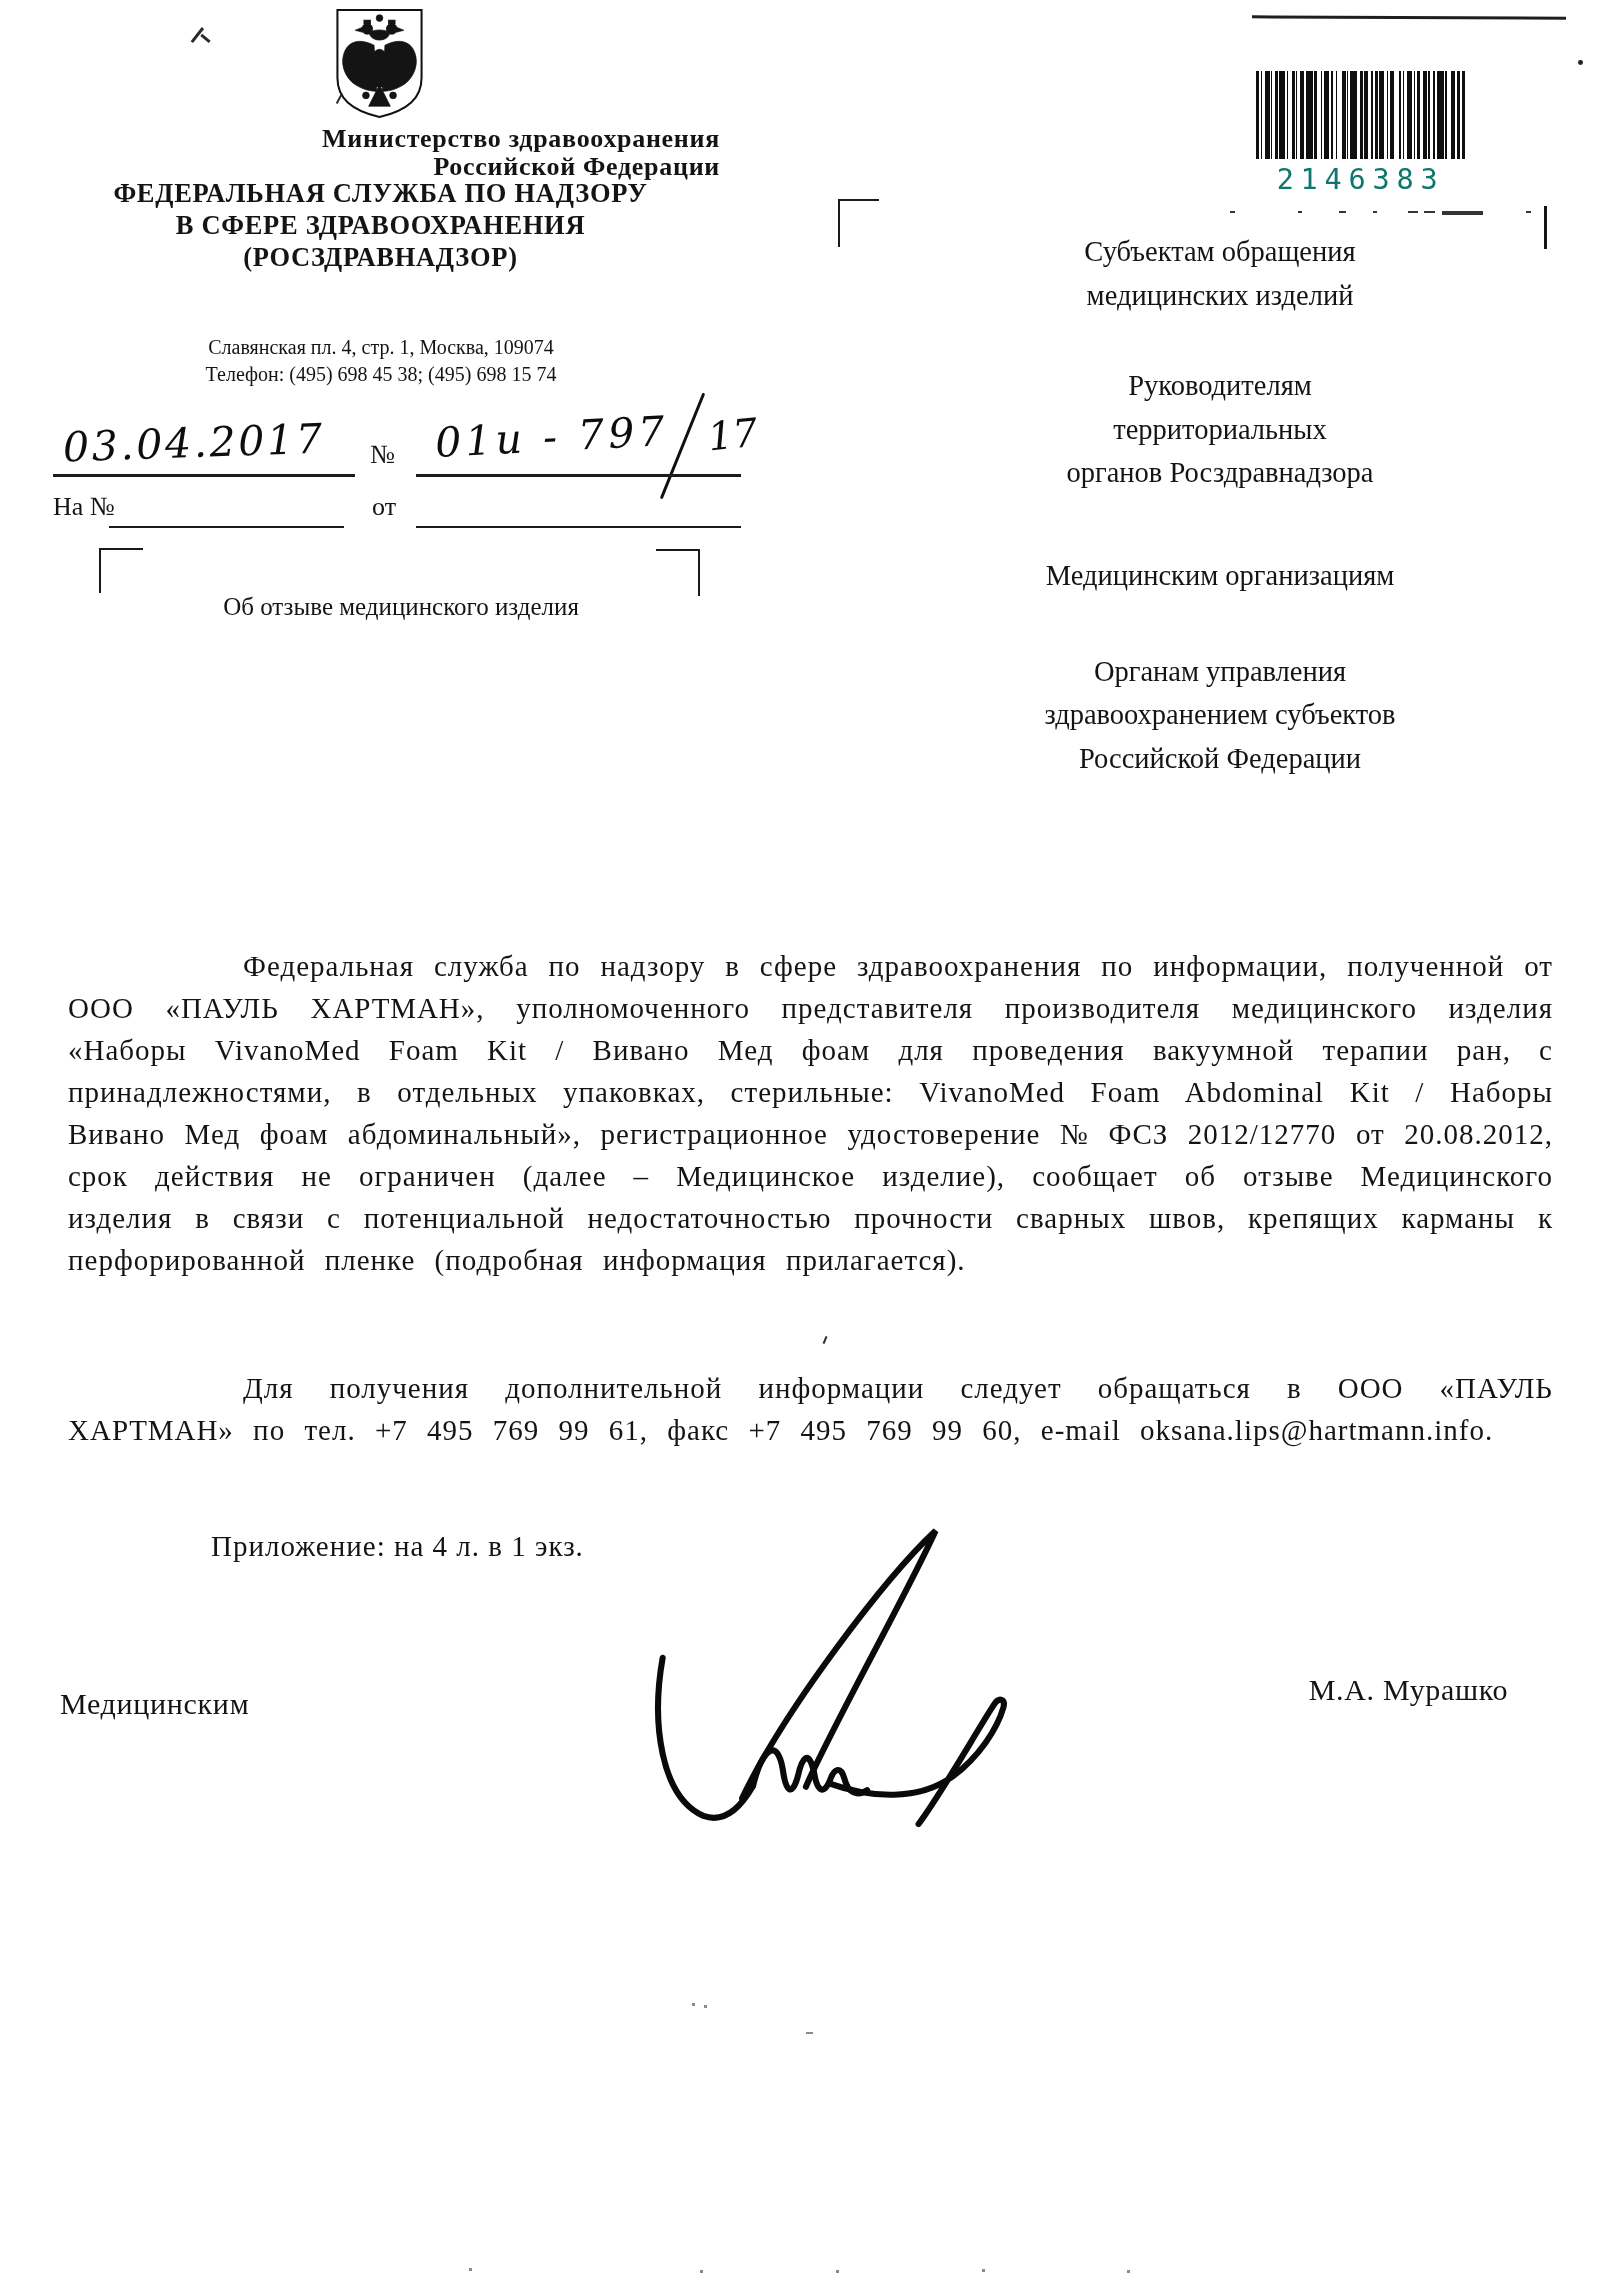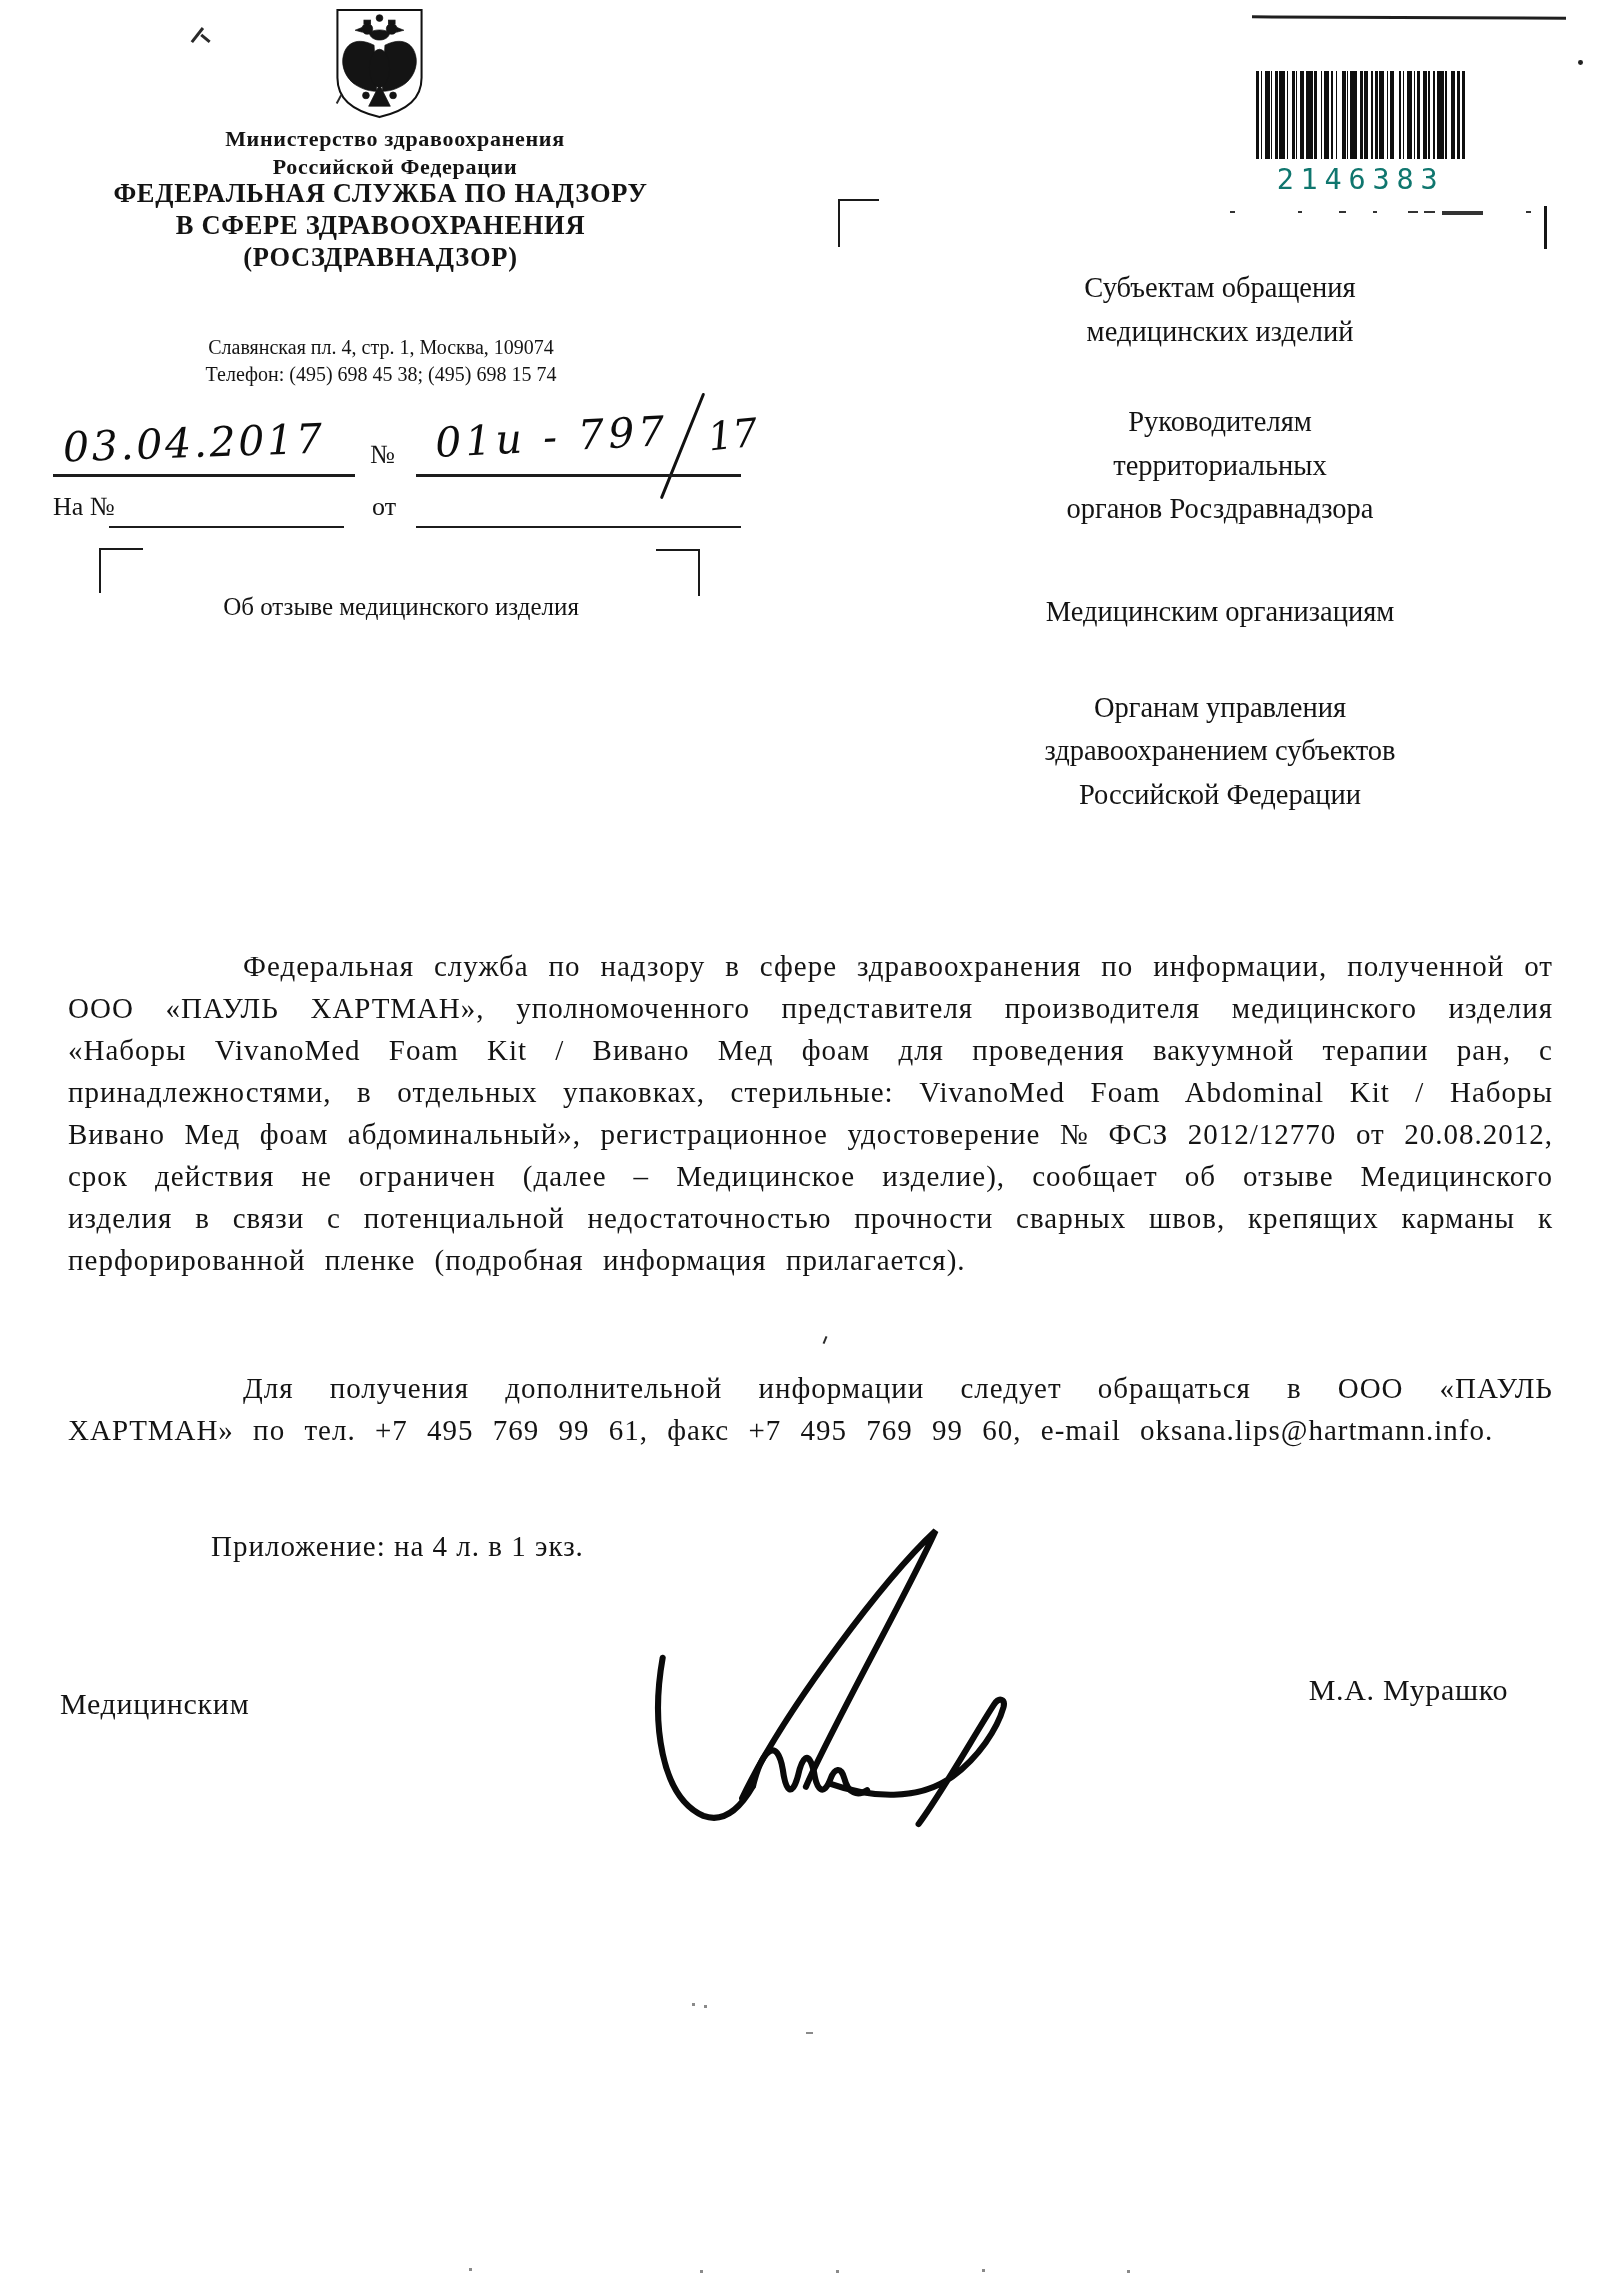--- a/index.html
+++ b/index.html
@@ -6,22 +6,22 @@
   .page{
     position:relative;
     width:1604px;height:2295px;
     background:#ffffff;
     overflow:hidden;
     font-family:"Liberation Serif","DejaVu Serif",serif;
     color:#141414;
   }
   
   .emblem{position:absolute;left:332px;top:5.4px;width:95px;height:117px;}
-  .ministry{position:absolute;left:55px;top:125px;width:680px;text-align:center;
-    font-weight:bold;font-size:22px;line-height:28px;letter-spacing:0.7px;}
+  .ministry{position:absolute;left:40px;top:125px;width:680px;text-align:right;
+    font-weight:bold;font-size:26px;line-height:28px;letter-spacing:0.7px;}
   .agency{position:absolute;left:27px;top:177px;width:707px;text-align:center;
     font-weight:bold;font-size:26.5px;line-height:32px;letter-spacing:0.7px;}
   .addr{position:absolute;left:41px;top:336px;width:680px;text-align:center;font-size:20px;}
   .phone{position:absolute;left:41px;top:363px;width:680px;text-align:center;font-size:20px;}
 
   
   .hw{font-family:"DejaVu Serif",serif;font-style:italic;color:#0d0d0d;}
   .hw-date{position:absolute;left:63px;top:419px;font-size:41px;transform:rotate(-2deg);letter-spacing:2.7px;}
   .num-sign{position:absolute;left:370px;top:440px;font-size:26px;}
   .hw-num{position:absolute;left:435px;top:413px;font-size:41px;transform:rotate(-3deg);letter-spacing:4.1px;}
@@ -48,21 +48,21 @@
   .barcode span{display:inline-block;height:100%;background:#0f0f0f;vertical-align:top;}
   .barcode-num{position:absolute;left:1256px;top:163px;width:209px;text-align:center;
     font-family:"DejaVu Sans Mono",monospace;font-size:28.5px;letter-spacing:6.8px;color:#0f766e;}
   .noise-row{position:absolute;left:1230px;top:208px;width:319px;height:9.5px;}
   .noise-row i{position:absolute;top:2.7px;height:2.7px;background:#333;display:block;}
   .c-addr{left:838px;top:199px;width:39px;height:46px;border-top:2.7px solid #1a1a1a;border-left:2.7px solid #1a1a1a;}
   .tick-right{position:absolute;left:1544px;top:206px;width:3.4px;height:43px;background:#161616;}
 
   
   .recipients{position:absolute;left:938px;top:0;width:564px;text-align:center;font-size:28.5px;}
-  .rec-line{position:absolute;left:0;width:564px;text-align:center;margin-top:36px;}
+  .rec-line{position:absolute;left:0;width:564px;text-align:center;}
 
   
   .body-p{position:absolute;left:68px;width:1485px;font-size:29px;line-height:42px;
     text-align:justify;letter-spacing:1px;word-spacing:11px;margin-top:15px;}
   .p1{top:930px;text-indent:175px;}
   .p2{top:1352px;text-indent:175px;}
   .attach{position:absolute;left:211px;top:1530px;font-size:29px;letter-spacing:1px;}
 
   
   .position{position:absolute;left:60px;top:1687px;font-size:30px;letter-spacing:0.7px;}

